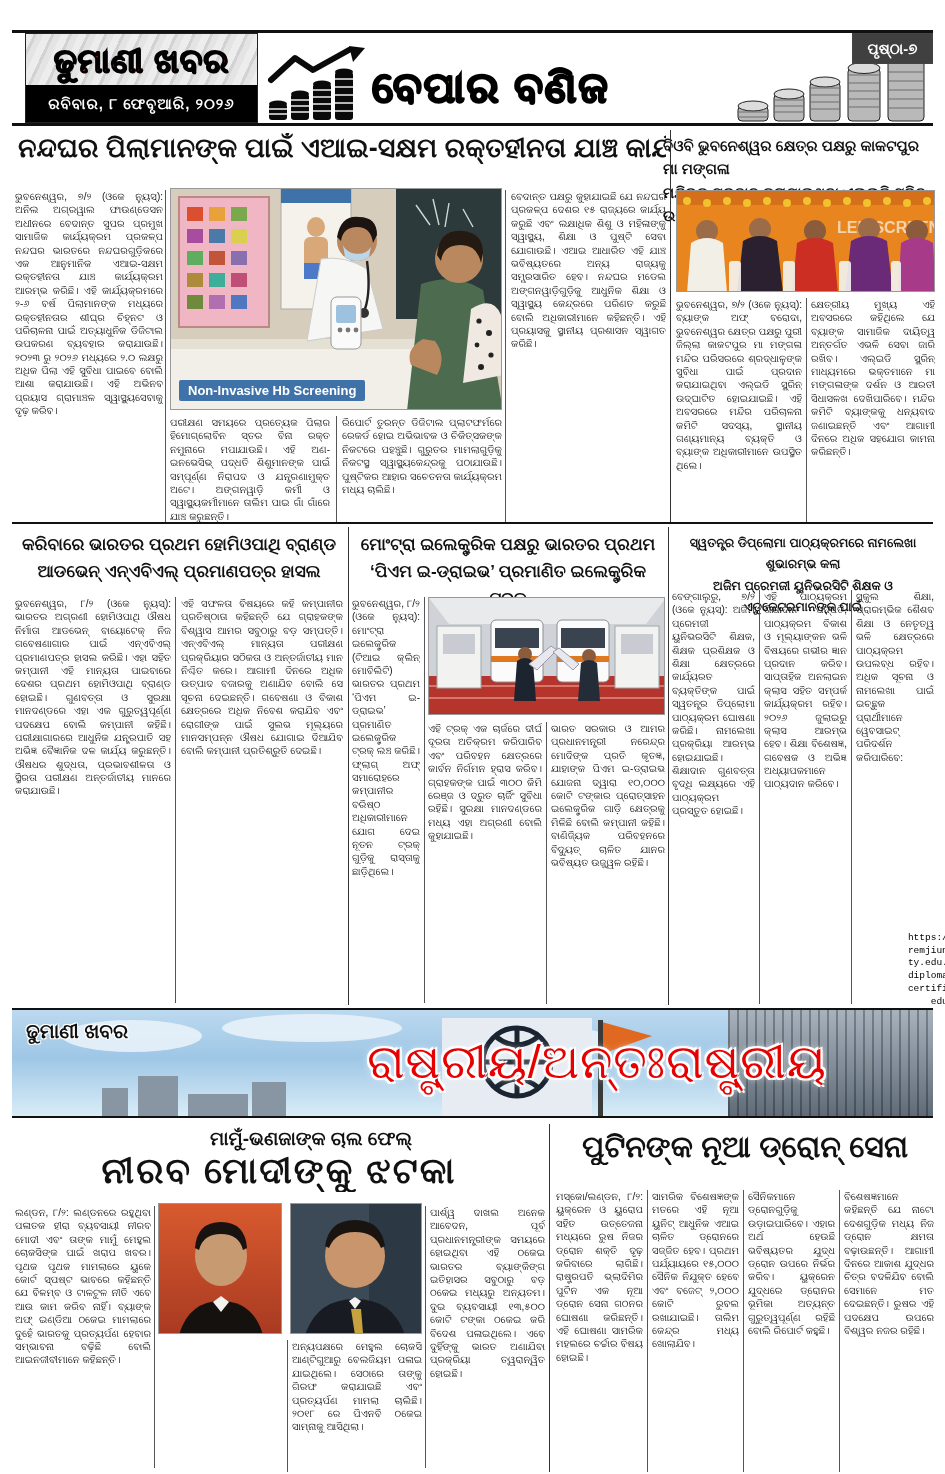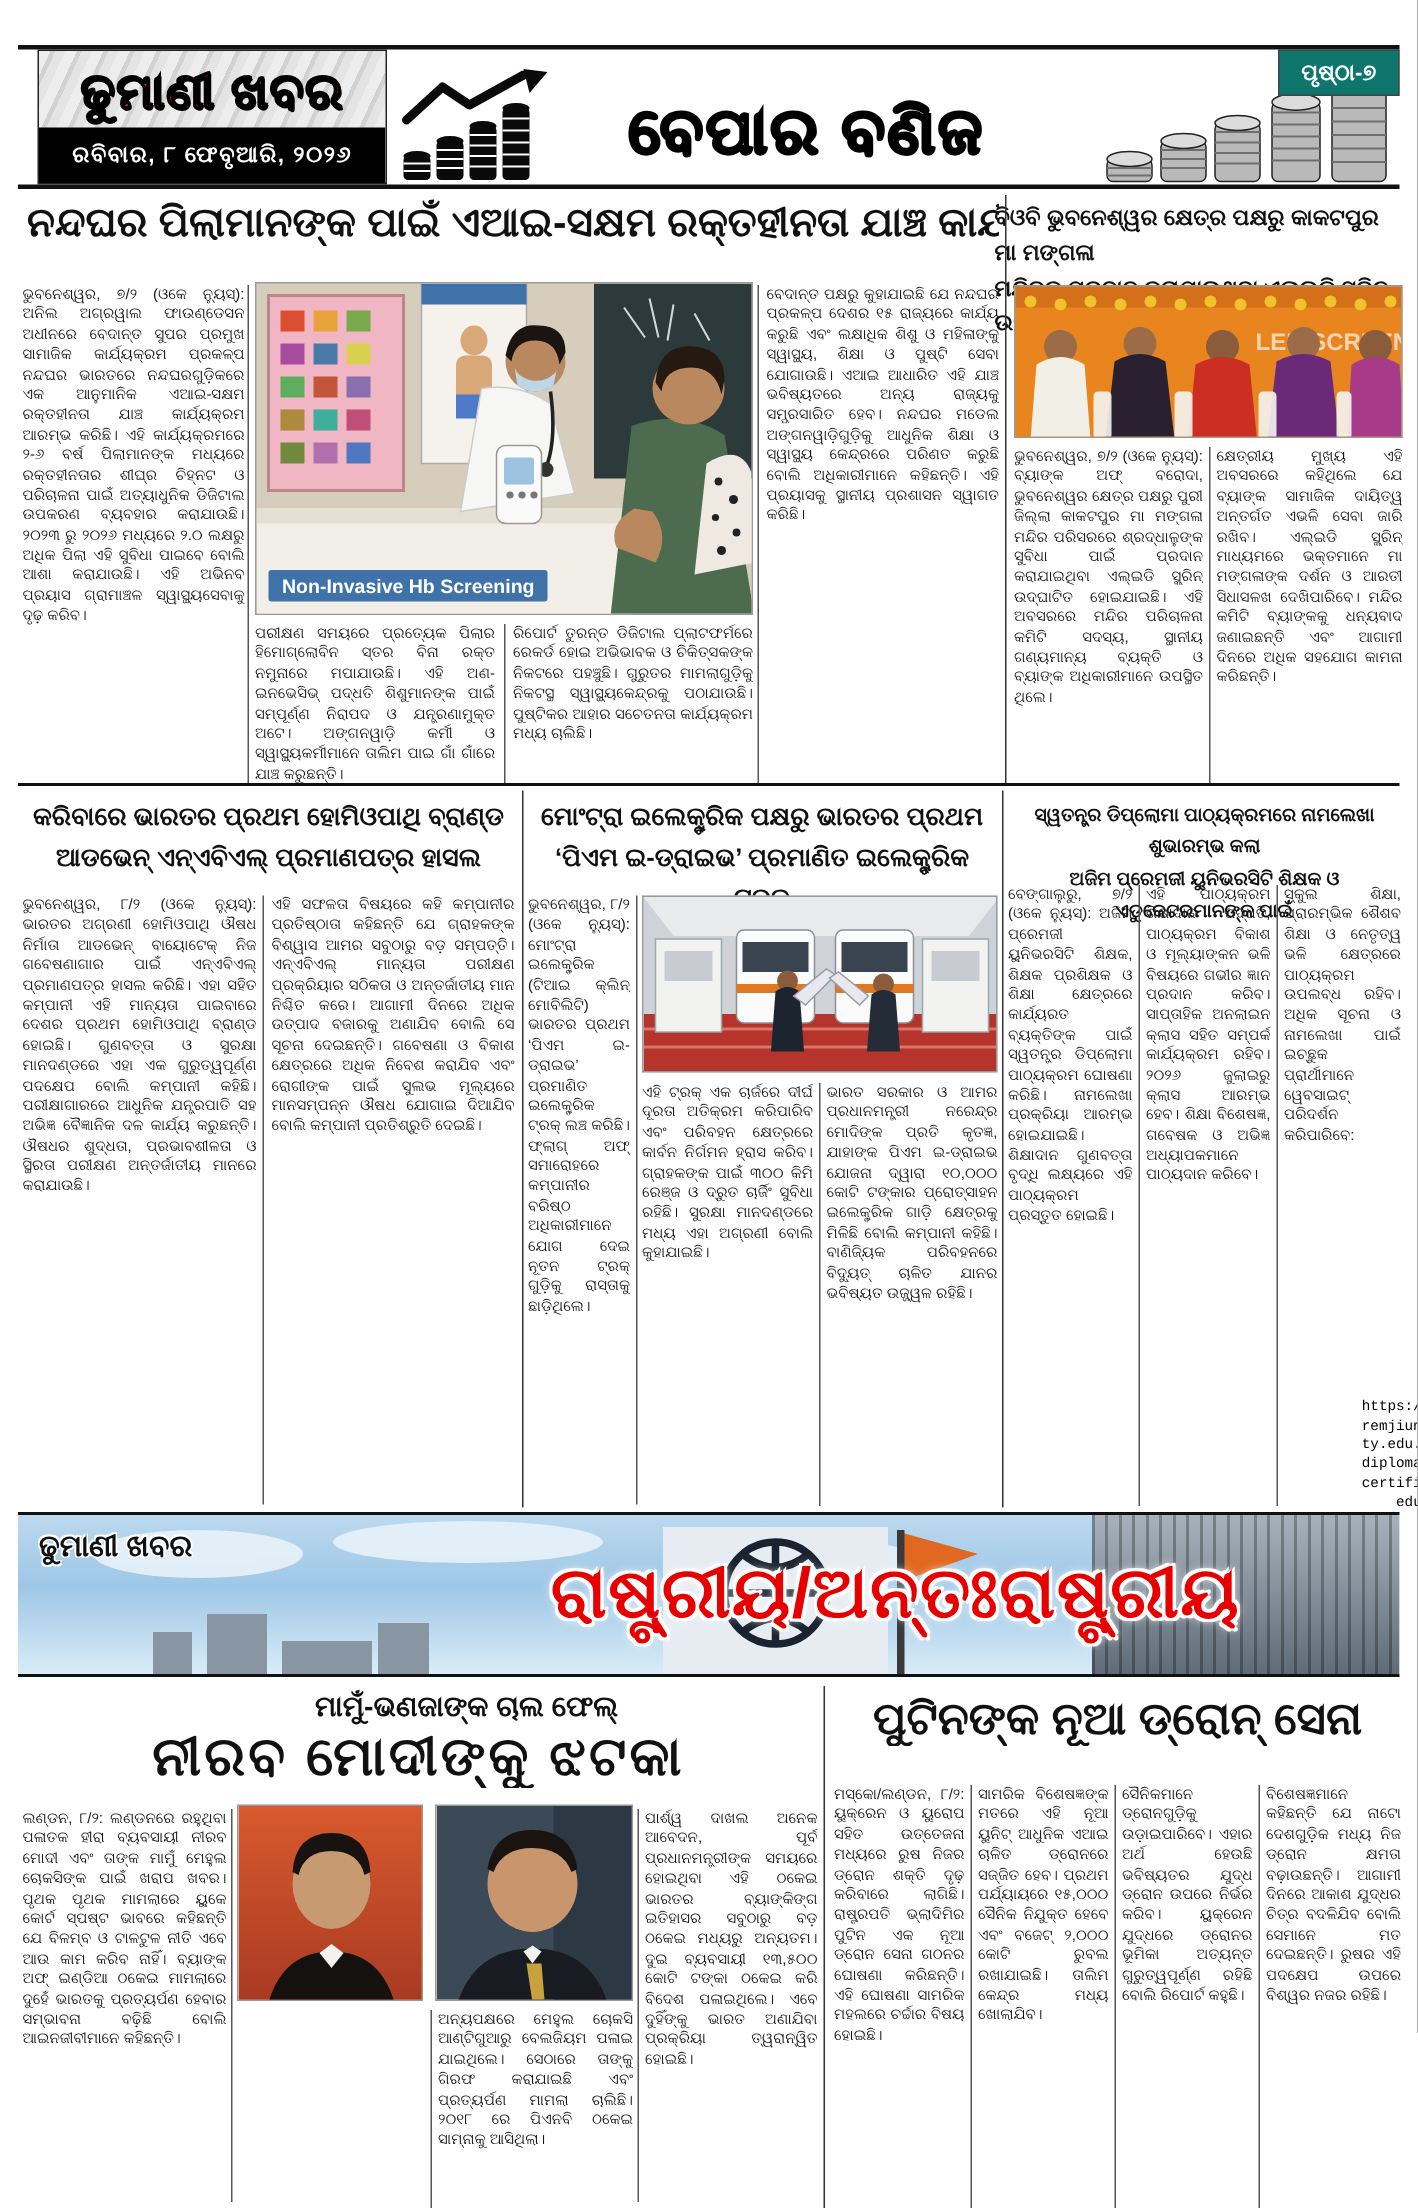--- a/index.html
+++ b/index.html
@@ -17,22 +17,22 @@
   .masthead-box { background:
       repeating-linear-gradient(115deg,#ededed 0 7px,#d2d2d2 7px 10px,#e4e4e4 10px 16px);
     border:1px solid #222; overflow:hidden; }
   .brand-title { font-weight:bold; font-size:33px; letter-spacing:1px;
     color:#e8291c; -webkit-text-stroke:1.3px #000;
     text-shadow:1px 1px 0 #000; text-align:center; margin-top:8px; }
   .date-strip { position:absolute; left:0; right:0; bottom:0; height:37px;
     background:#000; color:#fff; font-size:15px; font-weight:bold;
     display:flex; align-items:center; justify-content:center; letter-spacing:1px; }
   .section-title { font-weight:bold; font-size:42px; letter-spacing:2px;
-    color:#ffd200; -webkit-text-stroke:2.2px #000; white-space:nowrap;margin-left:47px; }
-  .page-badge { background:#0f766e; color:#fff; font-size:15px; font-weight:bold;
+    color:#ffd200; -webkit-text-stroke:2.2px #000; white-space:nowrap; }
+  .page-badge { background:#404040; color:#fff; font-size:15px; font-weight:bold;
     display:flex; align-items:center; justify-content:center; border:1px solid #444; }
 
   
   .headline-xl { font-weight:bold; font-size:27px; text-align:center; white-space:nowrap; overflow:hidden; }
   .headline-md { font-weight:bold; font-size:15px; text-align:left; line-height:1.55; }
   .headline-mid { font-weight:bold; font-size:17px; text-align:center; line-height:1.6; }
   .headline-sm { font-weight:bold; font-size:12.5px; text-align:center; line-height:1.7; }
   .kicker { font-weight:bold; font-size:19px; text-align:center; }
   .headline-big { font-weight:bold; font-size:36px; text-align:center; letter-spacing:2px; white-space:nowrap; overflow:hidden; }
   .headline-big2 { font-weight:bold; font-size:30px; text-align:center; white-space:nowrap; overflow:hidden; }
@@ -51,21 +51,21 @@
   .banner-bg { position:absolute; inset:0;
     background:linear-gradient(180deg,#bcd9ef 0%,#9ec7e6 45%,#d9ecf7 100%); }
   .banner-right { position:absolute; top:0; bottom:0; right:0; width:205px;
     background:linear-gradient(180deg,#a7b2bd,#5f6b77),
       repeating-linear-gradient(90deg, rgba(0,0,0,.28) 0 2px, transparent 2px 9px),
       repeating-linear-gradient(0deg, rgba(255,255,255,.22) 0 2px, transparent 2px 8px);
     background-blend-mode:multiply; }
   .banner-brand { position:absolute; left:14px; top:10px; font-weight:bold; font-size:20px;
     color:#101010; text-shadow:-1px -1px 0 #fff,1px -1px 0 #fff,-1px 1px 0 #fff,1px 1px 0 #fff; }
   .banner-title { position:absolute; top:24px; left:295px; width:580px; text-align:center;
-    font-weight:bold; font-size:47px; letter-spacing:1px; color:#e60000;
+    font-weight:normal; font-size:47px; letter-spacing:1px; color:#e60000;
     text-shadow:0 0 4px #fff,0 0 8px #fff,2px 2px 0 #fff,-2px -2px 0 #fff,2px -2px 0 #fff,-2px 2px 0 #fff; }
 
   .url-text { font-family:"Liberation Mono","DejaVu Sans Mono",monospace; font-size:9.5px; color:#000; }
 </style>
 </head>
 <body>
 
 <div class="page">
 
   <div class="hrule" style="left:12px; top:30px; width:921px; height:3px;"></div>

